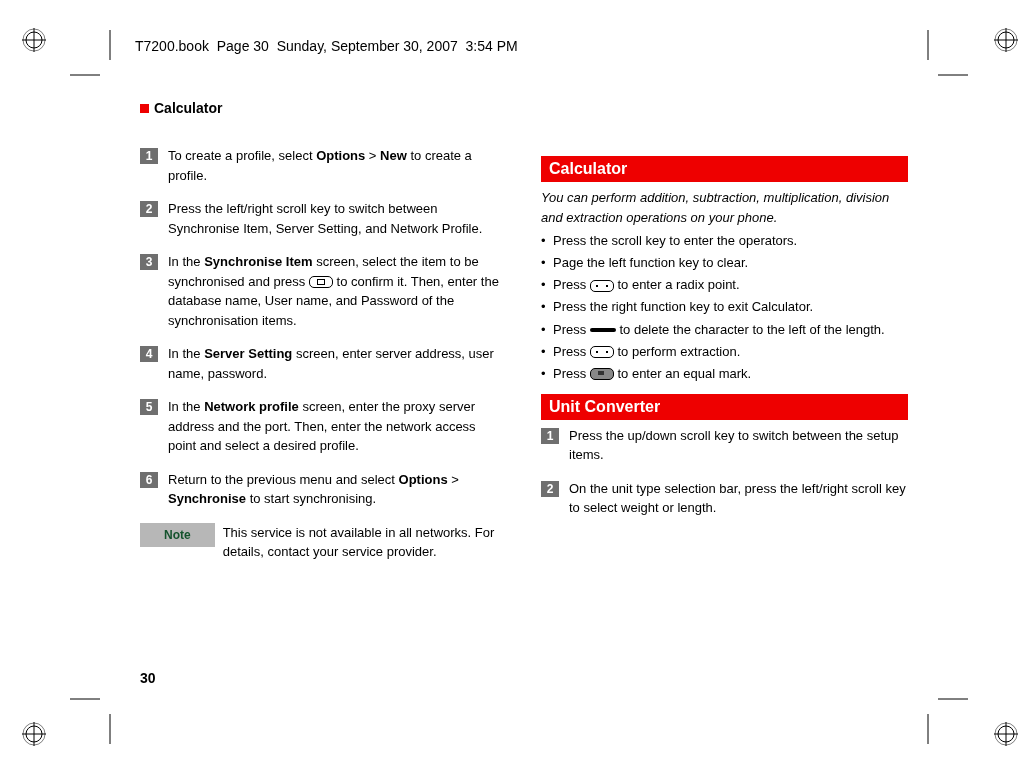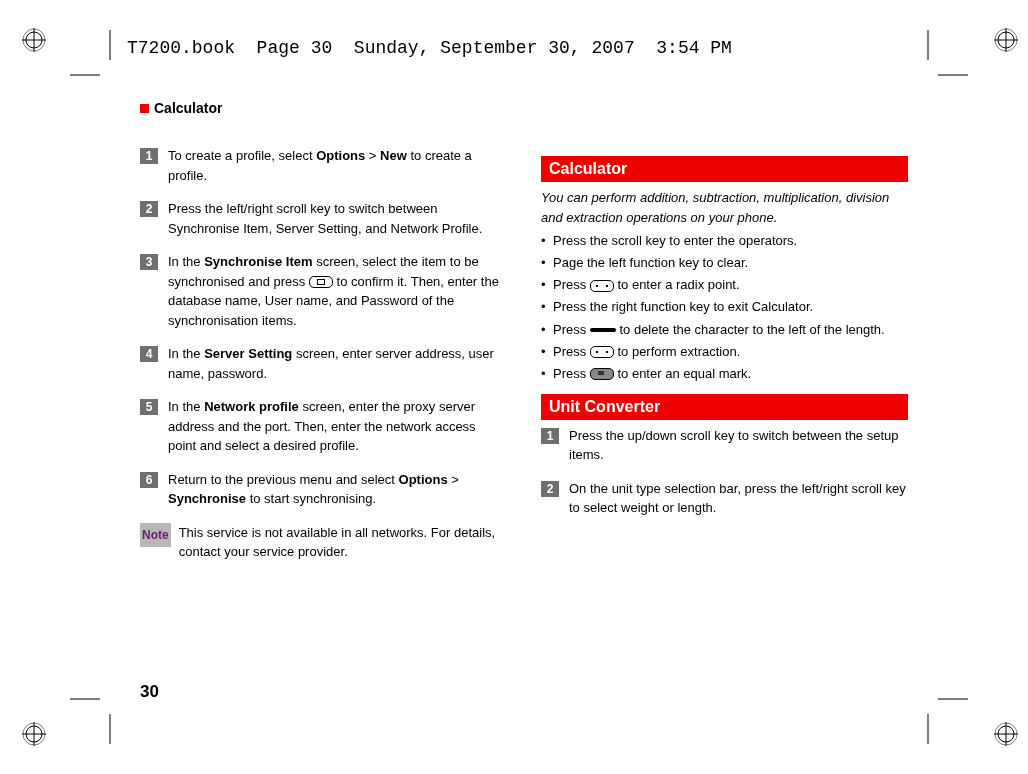--- a/index.html
+++ b/index.html
@@ -29,23 +29,23 @@
     stroke: #000;
   }
   .corner-tl { top: 30px; left: 70px; }
   .corner-tr { top: 30px; right: 60px; }
   .corner-bl { bottom: 30px; left: 70px; }
   .corner-br { bottom: 30px; right: 60px; }
 
   .header-text {
     position: absolute;
     top: 38px;
-    left: 127px;
-    font-family: Liberation Mono, monospace;
-    font-size: 18px;
+    left: 135px;
+    font-family: Liberation Sans, sans-serif;
+    font-size: 14px;
     white-space: pre;
   }
 
   .page {
     position: absolute;
     top: 100px;
     left: 140px;
     right: 120px;
     bottom: 80px;
   }
@@ -129,23 +129,23 @@
     left: 0;
   }
 
   .note-row {
     display: flex;
     margin-top: 6px;
     line-height: 1.5;
   }
   .note-label {
     background: #b7b7b7;
-    color: #701a75;
-    font-weight: bold;
-    padding: 3px 2px;
+    color: #14532d;
+    font-weight: bold;
+    padding: 3px 24px;
     margin-right: 8px;
     flex-shrink: 0;
     height: fit-content;
     font-size: 12px;
   }
   .note-body { flex: 1; }
 
   .key-icon {
     display: inline-block;
     vertical-align: middle;
@@ -197,24 +197,24 @@
   .key-shaded::after {
     content: "";
     position: absolute;
     left: 7px; top: 2px;
     width: 6px; height: 4px;
     background: #333;
   }
 
   .page-num {
     position: absolute;
-    bottom: 72px;
+    bottom: 88px;
     left: 140px;
     font-weight: bold;
-    font-size: 17px;
+    font-size: 14px;
   }
 
   b { font-weight: bold; }
 </style>
 </head>
 <body>
 
 <div class="reg-mark reg-tl">
   <svg width="24" height="24">
       <circle cx="12" cy="12" r="8" fill="none" stroke="#000" stroke-width="1"></circle>

